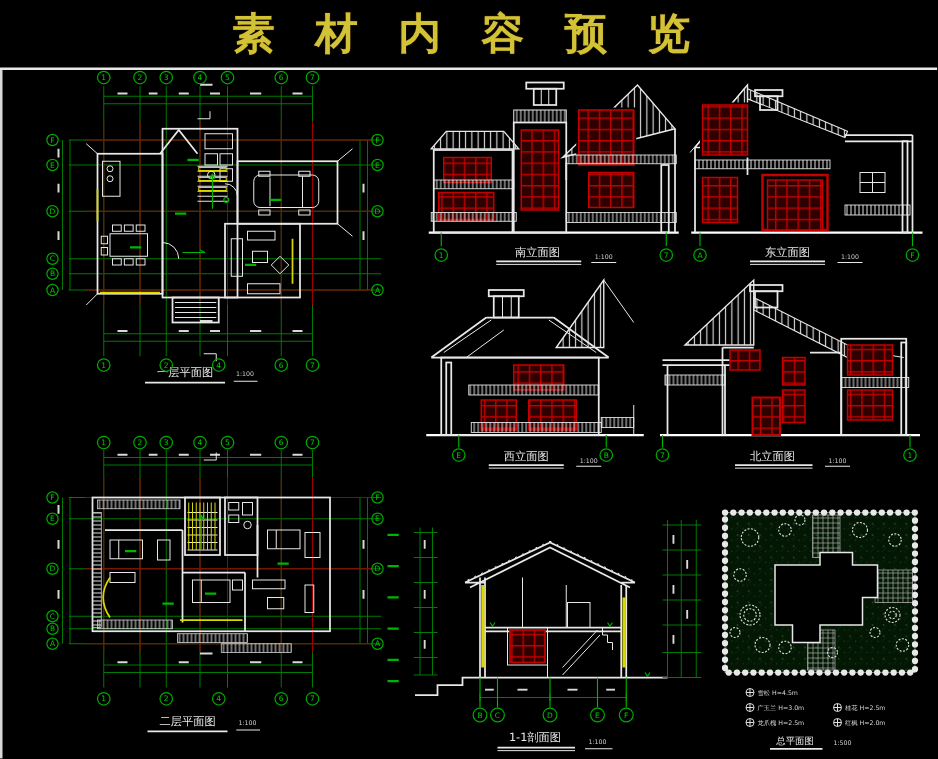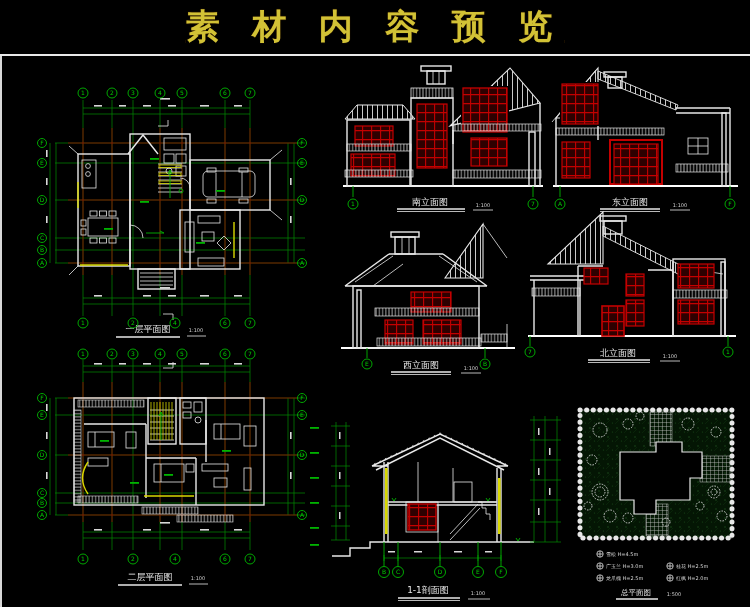--- a/index.html
+++ b/index.html
@@ -1,19 +1,19 @@
 <!DOCTYPE html>
 <html><head>
 <meta charset="utf-8">
 <style>
   html,body{margin:0;padding:0;background:#000;}
   .stage{position:relative;width:750px;height:607px;background:#000;overflow:hidden;
          font-family:"DejaVu Sans",sans-serif;}
   .title-band{position:absolute;left:0;top:0;width:750px;height:54px;
-              display:flex;align-items:center;justify-content:center;text-decoration:underline;}
+              display:flex;align-items:center;justify-content:center;}
   .title-text{color:#d2c236;font-size:34px;font-weight:bold;letter-spacing:12px;
               font-family:"Liberation Serif","DejaVu Serif",serif;
               text-shadow:0 0 1px #7a4a00;white-space:nowrap;}
   .sep{position:absolute;left:0;top:54px;width:750px;height:2px;background:#e9e9e9;}
   .frame-left{position:absolute;left:0;top:56px;width:2px;height:551px;background:#d9d9d9;}
   .panel{position:absolute;}
   svg{display:block;}
   
   .w  {stroke:#e8e8e8;stroke-width:1.4;fill:none;}
   .w1 {stroke:#e8e8e8;stroke-width:0.8;fill:none;}
@@ -64,21 +64,21 @@
       </pattern>
     </defs>
   </svg>
 
   <div class="title-band">
     <span class="title-text">素 材 内 容 预 览</span>
   </div>
   <div class="sep"></div>
   <div class="frame-left"></div>
 
-  <div class="panel" style="left:30px;top:70px">
+  <div class="panel" style="left:30px;top:39px">
   <svg id="plan1" width="300" height="276" viewBox="0 0 300 276">
     <g>
       <path class="g" d="M53,30V246 M82,30V246 M103,30V246 M130,30V246 M152,30V246 M195,30V246 M220,30V246"></path>
       <path class="g" d="M25,73H275 M25,93H275 M25,130H275 M25,168H275 M25,180H275 M25,193H275"></path>
       <path class="g" d="M53,38H220 M53,44H220 M53,228H220 M53,234H220 M20,73V193 M26,73V193 M258,73V193 M264,73V193"></path>
     </g>
     <g>
       <rect class="dash" x="64" y="35" width="8" height="1.6"></rect>
           <rect class="dash" x="89" y="35" width="7" height="1.6"></rect>
       <rect class="dash" x="113" y="35" width="8" height="1.6"></rect>
@@ -555,21 +555,21 @@
           <circle cx="12" cy="146" r="5" class="bub"></circle>
           <text x="12" y="148.2" class="bubt">A</text>
         </g>
         <g>
           <circle cx="182" cy="146" r="5" class="bub"></circle>
           <text x="182" y="148.2" class="bubt">F</text>
         </g>
       </svg>
   </div>
 
-  <div class="panel" style="left:518px;top:204px">
+  <div class="panel" style="left:518px;top:216px">
   <svg id="elevN" width="226" height="168" viewBox="0 0 226 168">
     <g>
       <path class="w2" d="M10,132H218"></path>
       <path class="w" d="M12,72H66 M12,76H66 M16,76V132 M62,76V132"></path>
       <rect x="14" y="84" width="48" height="8" fill="url(#vstripeD)" stroke="#e8e8e8" stroke-width="0.7"></rect>
       <polygon points="30,60 85,8 85,60" fill="url(#vstripe)" stroke="#e8e8e8" stroke-width="1.1"></polygon>
       <polygon points="85,22 168,64 160,70 85,32" fill="url(#vstripe)" stroke="#e8e8e8" stroke-width="0.9"></polygon>
       <path class="w1" d="M168,64L205,70"></path>
       <rect class="w" x="82" y="12" width="26" height="5"></rect>
           <rect class="w" x="86" y="17" width="18" height="13"></rect>

